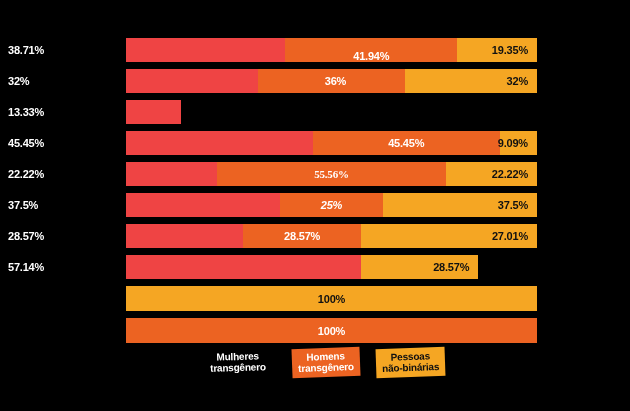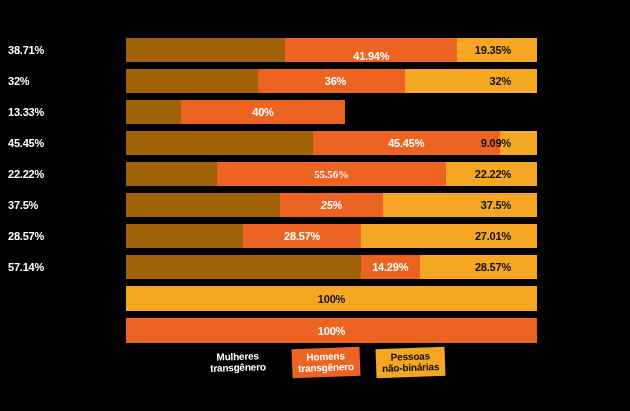--- a/index.html
+++ b/index.html
@@ -36,41 +36,41 @@
     align-items:center;
     box-sizing:border-box;
     overflow:visible;
     white-space:nowrap;
     font-size:11px;
     font-weight:bold;
     letter-spacing:-0.2px;
   }
   
   .seg-women{
-    background:#a16207;
+    background:#ef4444;
     position:relative;
     justify-content:flex-start;
   }
   .seg-women .lbl{
     position:absolute;
     left:-118px;
     color:#ffffff;
     font-size:11px;
     font-weight:bold;
   }
   .seg-men{
     background:#EC6322;
     color:#ffffff;
     justify-content:center;
   }
   .seg-nb{
     background:#F5A623;
     color:#111111;
     justify-content:flex-end;
-    padding-right:26px;
+    padding-right:9px;
   }
   .seg-full-nb{
     background:#F5A623;
     color:#111111;
     justify-content:center;
   }
   .seg-full-men{
     background:#EC6322;
     color:#ffffff;
     justify-content:center;
@@ -140,23 +140,20 @@
       </div>
       <div class="seg seg-nb" style="width: 32%;">
         <span>32%</span>
       </div>
     </div>
 
     <div class="row">
       <div class="seg seg-women" style="width: 13.33%;">
         <span class="lbl">13.33%</span>
       </div>
-      <div class="seg seg-men" style="width: 40%;">
-        <span>40%</span>
-      </div>
     </div>
 
     <div class="row">
       <div class="seg seg-women" style="width: 45.45%;">
         <span class="lbl">45.45%</span>
       </div>
       <div class="seg seg-men" style="width: 45.45%;">
         <span>45.45%</span>
       </div>
       <div class="seg seg-nb" style="width: 9.09%;">
@@ -196,23 +193,20 @@
         <span>28.57%</span>
       </div>
       <div class="seg seg-nb" style="width: 42.86%;">
         <span>27.01%</span>
       </div>
     </div>
 
     <div class="row">
       <div class="seg seg-women" style="width: 57.14%;">
         <span class="lbl">57.14%</span>
-      </div>
-      <div class="seg seg-men" style="width: 14.29%;">
-        <span>14.29%</span>
       </div>
       <div class="seg seg-nb" style="width: 28.57%;">
         <span>28.57%</span>
       </div>
     </div>
 
     <div class="row tall" style="margin-top:1px;">
       <div class="seg seg-full-nb" style="width: 100%;">
         <span>100%</span>
       </div>

